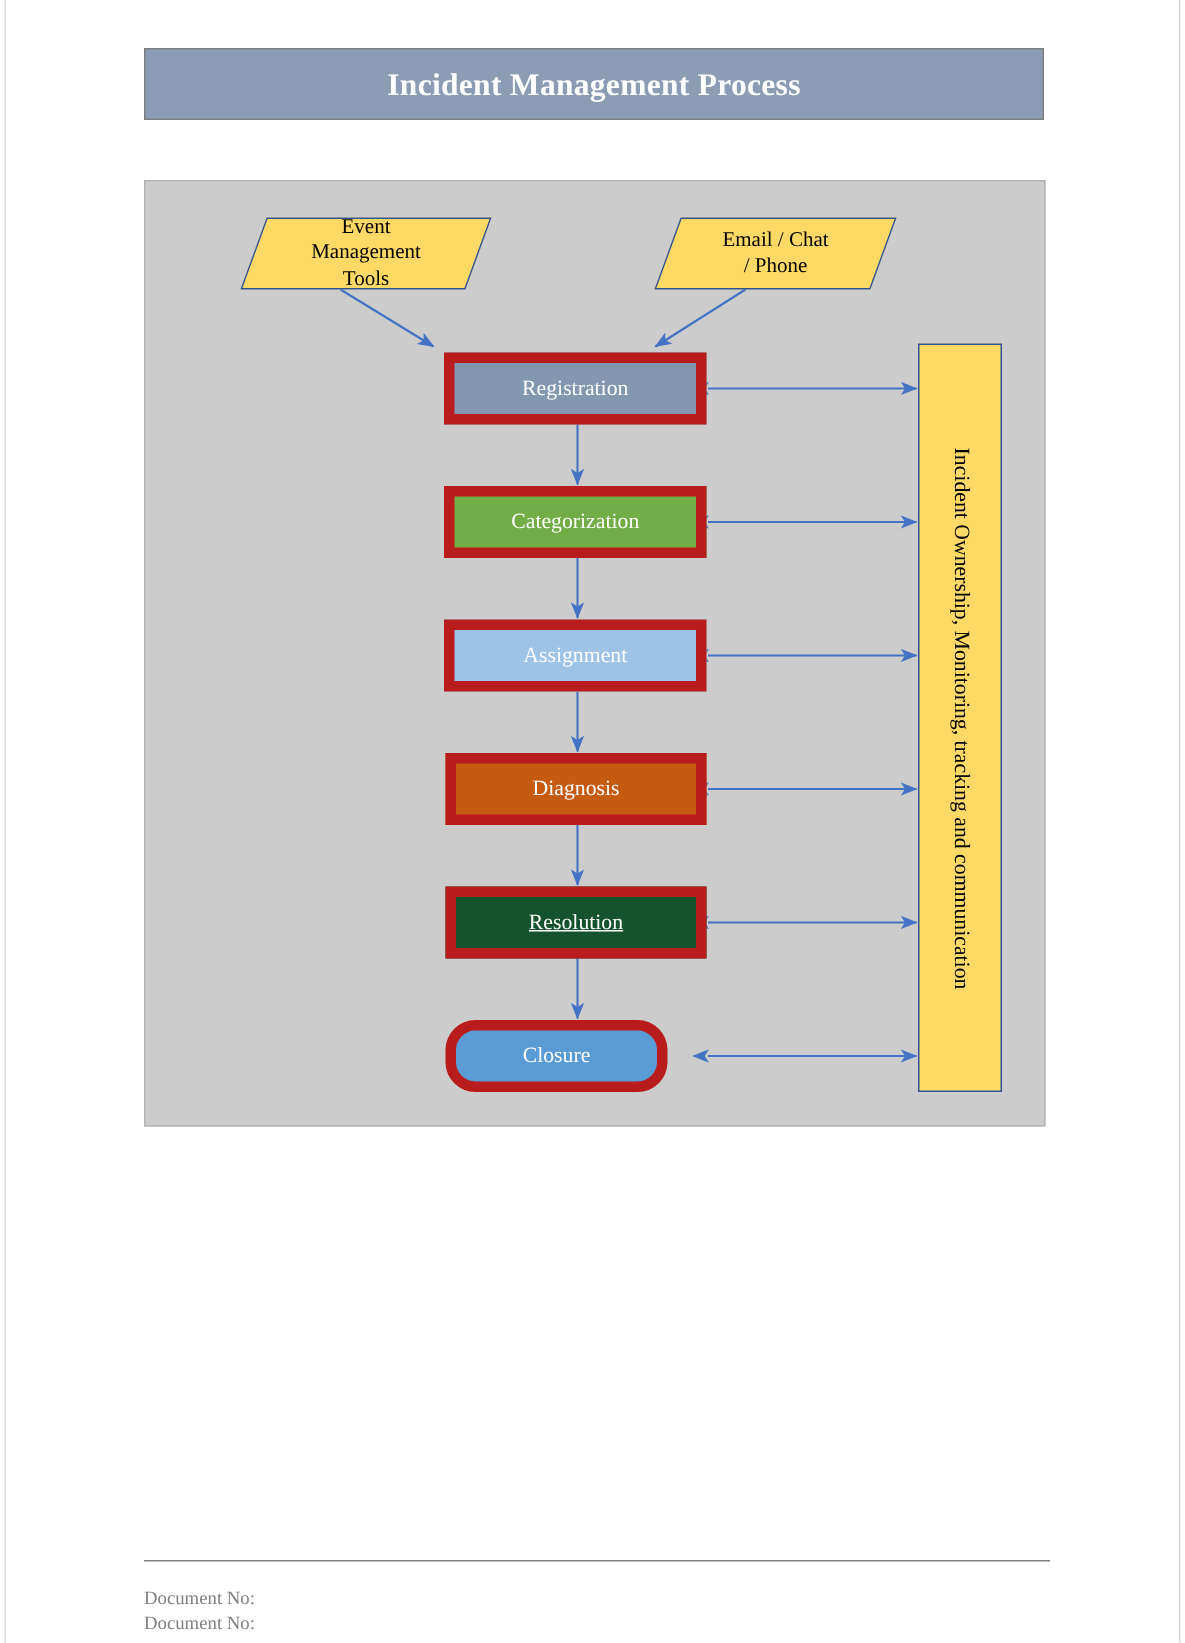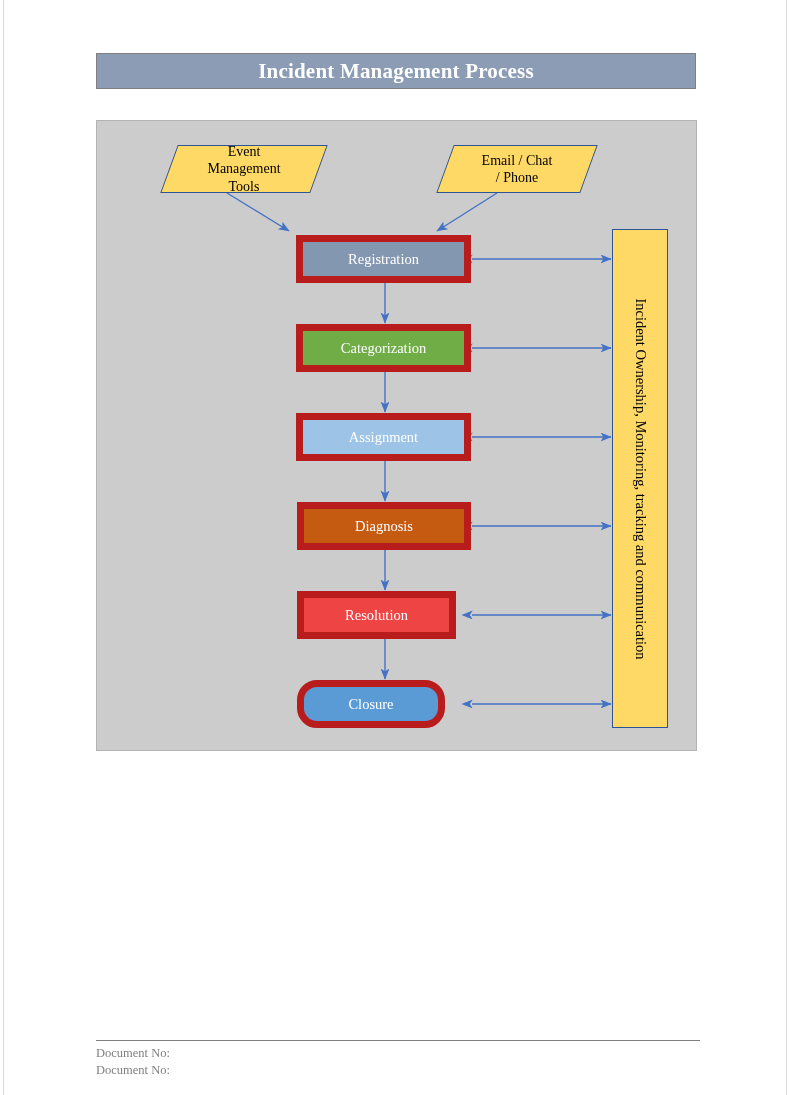--- a/index.html
+++ b/index.html
@@ -24,23 +24,23 @@
     width: 1px;
     background: #d9d9d9;
   }
   .page-rule.left  { left: 3px; }
   .page-rule.right { right: 3px; }
 
   
   .title-bar {
     position: absolute;
     left: 96px;
-    top: 53px;
+    top: 32px;
     width: 600px;
-    height: 36px;
+    height: 48px;
     background: #8c9cb5;
     border: 1px solid #7f7f7f;
     box-sizing: border-box;
     display: flex;
     align-items: center;
     justify-content: center;
   }
   .title-bar .title-text {
     color: #ffffff;
     font-size: 21px;
@@ -120,21 +120,21 @@
     pointer-events: none;
   }
 
   
   .footer {
     position: absolute;
     left: 96px;
     right: 90px;
     top: 1040px;
     border-top: 1px solid #808080;
-    padding-top: 4px;
+    padding-top: 16px;
     color: #808080;
     font-size: 12.5px;
     display: flex;
     justify-content: space-between;
   }
   .footer .col-left  { text-align: left;  line-height: 1.35; }
   .footer .col-right { text-align: right; line-height: 1.35; }
   .footer div > div { white-space: pre; }
 </style>
 </head>
@@ -202,21 +202,21 @@
   </div>
 
   <div class="pbox" style="left:199px; top:292px; width:175px; height:48px; background:#9dc3e6;">
     <span>Assignment</span>
   </div>
 
   <div class="pbox" style="left:200px; top:381px; width:174px; height:48px; background:#c55a11;text-align:center;">
     <span>Diagnosis</span>
   </div>
 
-  <div class="pbox" style="left:200px; top:470px; width:159px; height:48px; background:#ef4444;">
+  <div class="pbox" style="left:200px; top:470px; width:174px; height:48px; background:#14532d;text-decoration:underline;">
     <span>Resolution</span>
   </div>
 
   <div class="pbox" style="left:200px; top:559px; width:148px; height:48px; background:#5b9bd5;border-radius:20px;">
     <span>Closure</span>
   </div>
 
   <div class="sidebox" style="left:515px; top:108px; width:56px; height:499px;">
     <span class="side-text">Incident Ownership, Monitoring, tracking and communication</span>
   </div>

